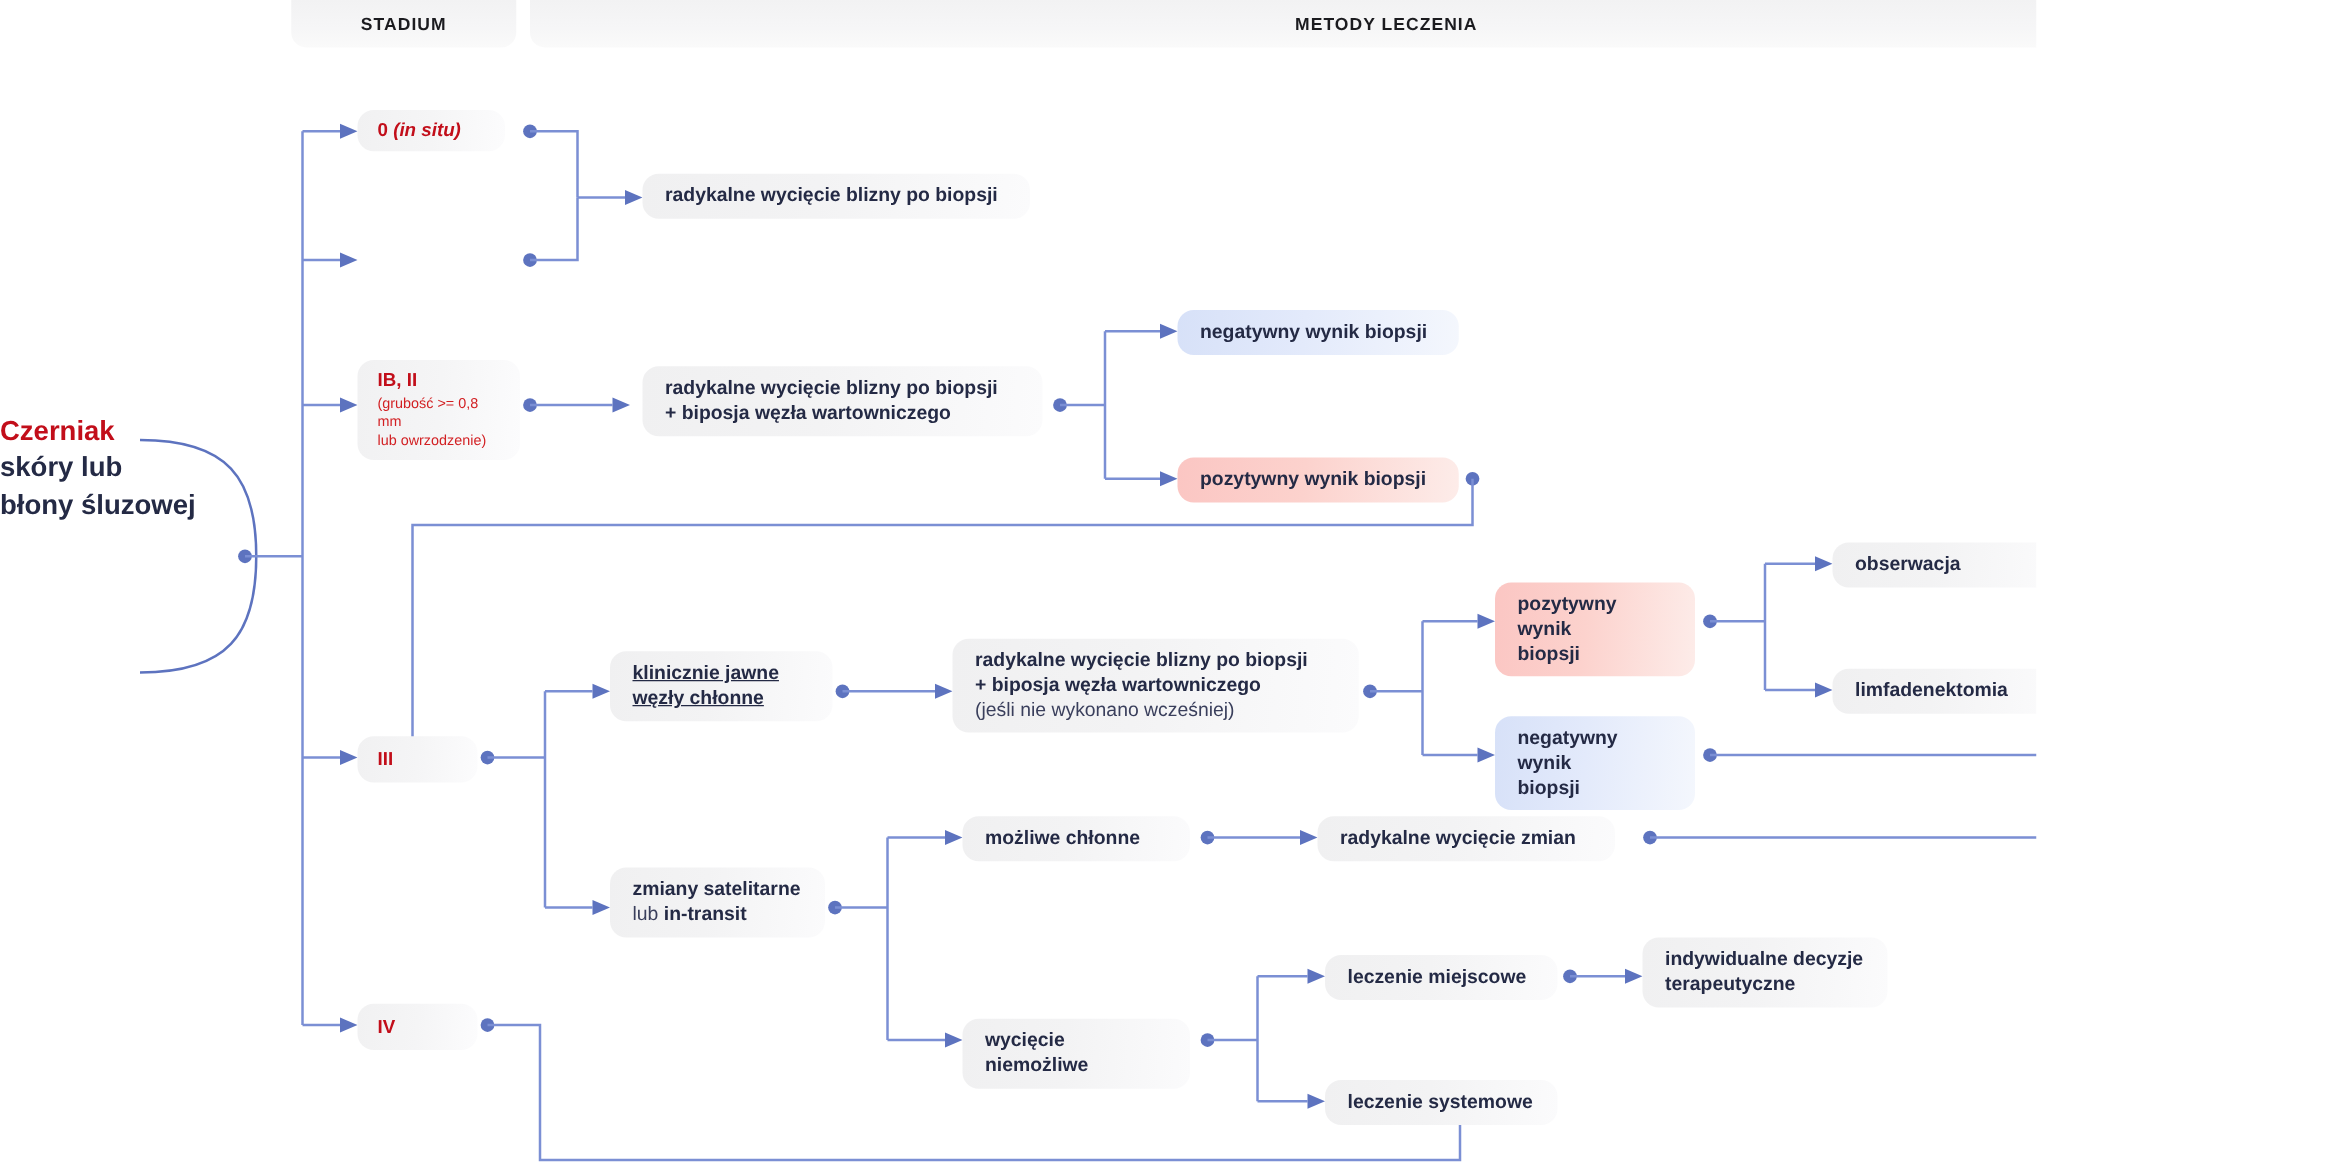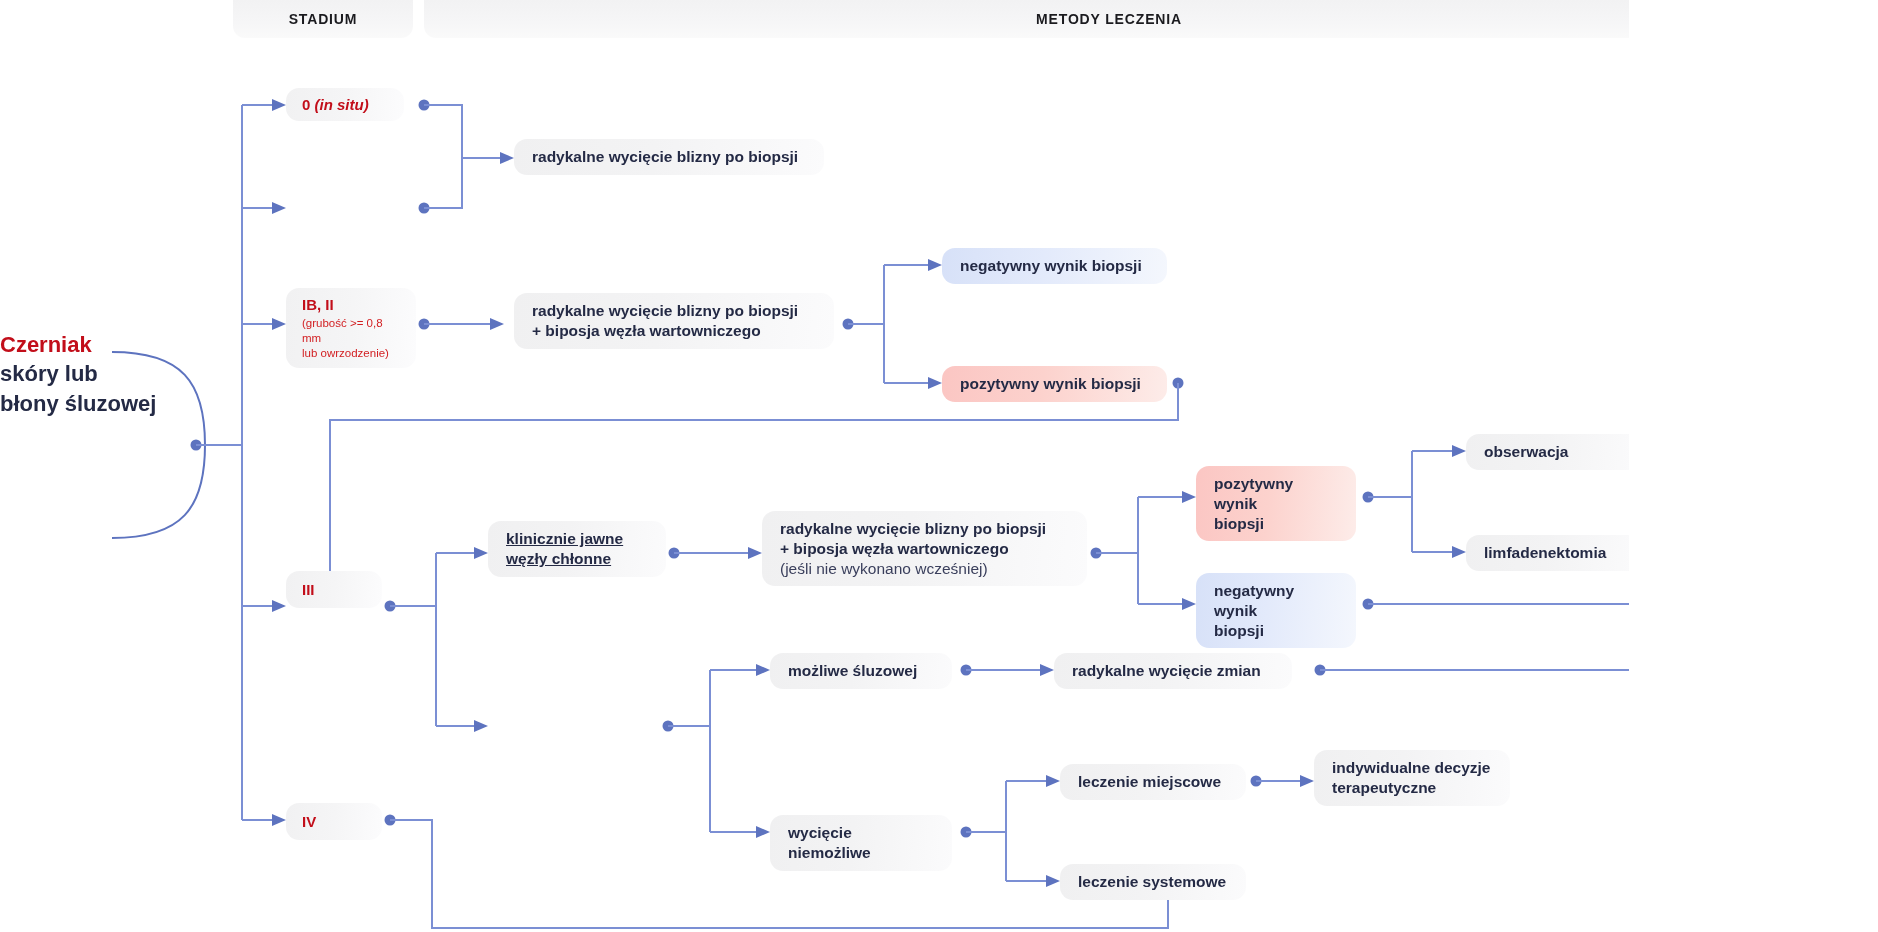--- a/index.html
+++ b/index.html
@@ -252,21 +252,21 @@
 
 
   <div class="node stage" style="left:286px; top:288px; width:130px;">
     <div>IB, II</div>
     <div class="detail">
       <span>(grubość &gt;= 0,8 mm</span><br>
       <span>lub owrzodzenie)</span>
     </div>
   </div>
 
-  <div class="node stage" style="left:286px; top:571px; width:96px; padding-top:9px; padding-bottom:9px;">
+  <div class="node stage" style="left:286px; top:589px; width:96px; padding-top:9px; padding-bottom:9px;">
     <div>III</div>
   </div>
 
   <div class="node stage" style="left:286px; top:803px; width:96px; padding-top:9px; padding-bottom:9px;">
     <div>IV</div>
   </div>
 
   <div class="node" style="left:514px; top:139px; width:310px;">
     <div>radykalne wycięcie blizny po biopsji</div>
   </div>
@@ -311,23 +311,29 @@
 
   <div class="node" style="left:1466px; top:535px; width:178px;">
     <div>limfadenektomia</div>
   </div>
 
   <div class="node" style="left:1736px; top:470px; width:142px;">
     <div>leczenie</div>
     <div>uzupełniające</div>
   </div>
 
+  <div class="node" style="left:488px; top:694px; width:172px;">
+    <div>zmiany satelitarne</div>
+    <div>
+      <span class="sub">lub </span><span>in-transit</span>
+    </div>
+  </div>
 
   <div class="node" style="left:770px; top:653px; width:182px;">
-    <div>możliwe śluzowej</div>
+    <div>możliwe chłonne</div>
   </div>
 
   <div class="node" style="left:1054px; top:653px; width:238px;">
     <div>radykalne wycięcie zmian</div>
   </div>
 
   <div class="node" style="left:770px; top:815px; width:182px;">
     <div>wycięcie niemożliwe</div>
   </div>
 

